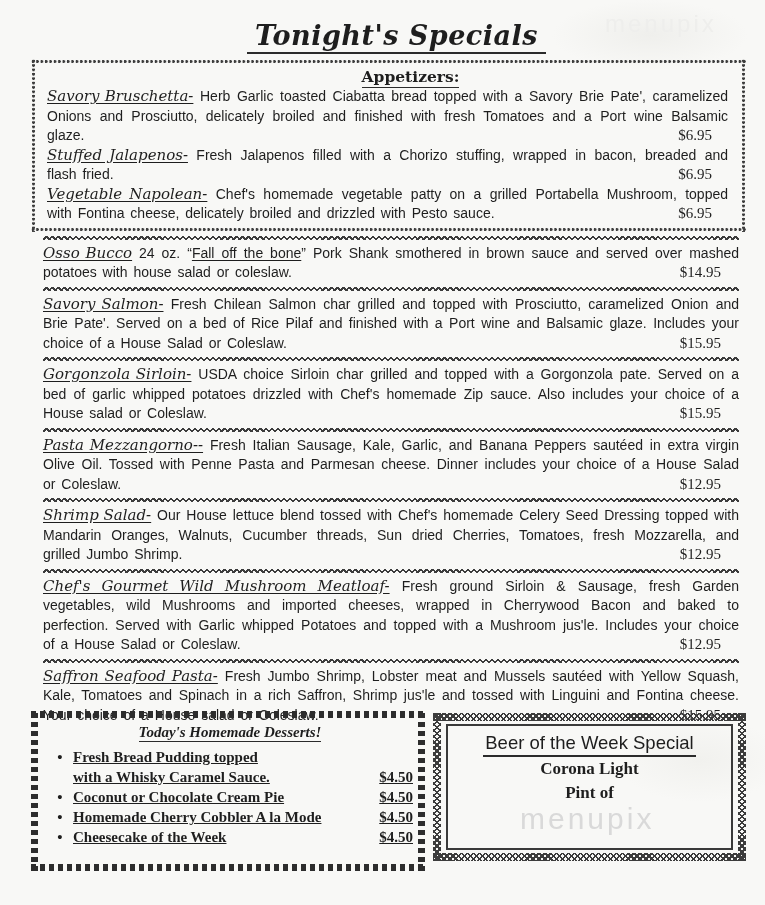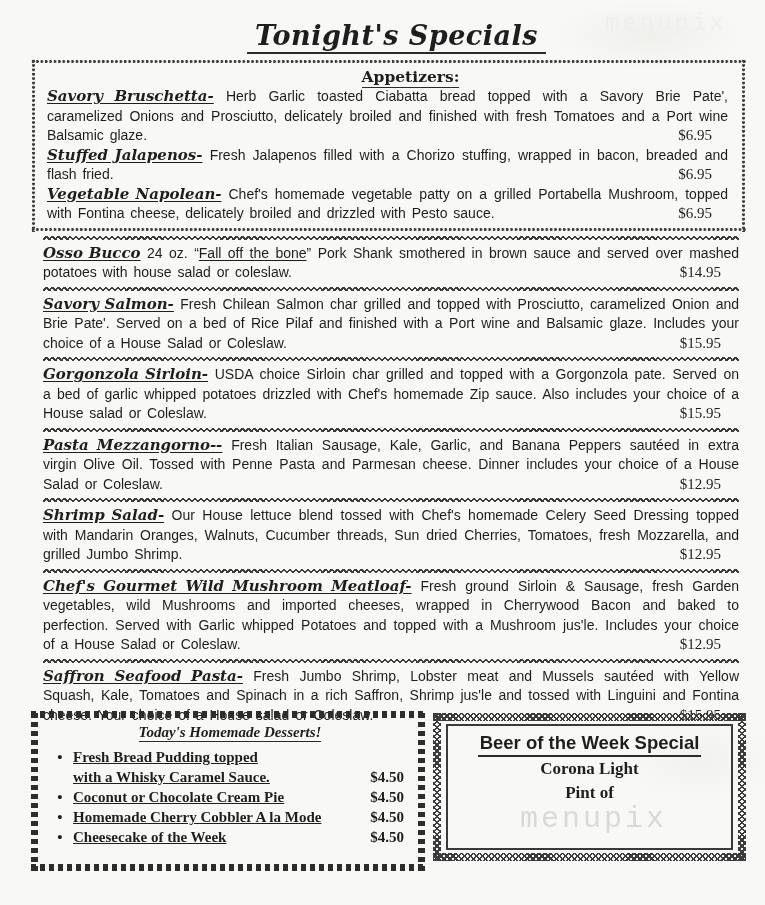--- a/index.html
+++ b/index.html
@@ -37,21 +37,21 @@
   .app-box { position:relative; margin:5px 19px 0 31px; padding:8px 16px 8px 16px; }
   .edge-t { position:absolute; top:0; left:0; right:0; height:5px; }
   .edge-b { position:absolute; bottom:0; left:0; right:0; height:5px; }
   .edge-l { position:absolute; top:0; bottom:0; left:0; width:5px; }
   .edge-r { position:absolute; top:0; bottom:0; right:0; width:5px; }
   .app-head { text-align:center; font-family:"DejaVu Serif", serif; font-weight:bold; font-size:15.5px; line-height:20px; }
   .app-head span { border-bottom:1.5px solid #2b2b2b; padding-bottom:1px;margin-left:44px; }
 
   .menu-item { position:relative; text-align:justify; font-size:14px; line-height:19.5px; word-spacing:2px; padding-right:2px; }
   .iname {
-    font-family:"DejaVu Serif", serif; font-style:italic; font-weight:bold;
+    font-family:"DejaVu Serif", serif; font-style:italic; font-weight:normal;
     font-size:15px; text-decoration:underline; text-underline-offset:2px;
     word-spacing:0;
   }
   .iprice { position:absolute; right:18px; bottom:0; font-size:15px; word-spacing:0;font-family:Liberation Serif, serif; }
   .uquote { text-decoration:underline; text-underline-offset:2px; }
 
   
   .divider { height:4px; margin:4px 26px 4px 43px; }
   .entry { position:relative; margin:1px 26px 1px 43px; text-align:justify; font-size:14px; line-height:19.5px; word-spacing:2px; }
 
@@ -60,32 +60,32 @@
 
   .desserts-box { position:absolute; left:0; top:0; width:394px; height:160px; padding:0; }
   .desserts-box .edge-t, .desserts-box .edge-b { height:7px; }
   .desserts-box .edge-l, .desserts-box .edge-r { width:7px; }
   .desserts-inner { position:absolute; inset:10px 12px 8px 16px; }
   .d-head { text-align:center; font-family:"Liberation Serif", serif; font-style:italic; font-weight:bold; font-size:15px; line-height:22px; margin-bottom:4px; }
   .d-head span { border-bottom:1.5px solid #2b2b2b; padding-bottom:1px; }
   .d-row { display:flex; font-family:"Liberation Serif", serif; font-weight:bold; font-size:15px; line-height:20px; }
   .d-bullet { width:26px; text-align:center; }
   .d-text { flex:1;text-decoration:underline; }
-  .d-price { width:52px; text-align:center; }
+  .d-price { width:52px; text-align:right;text-decoration:underline; }
 
   .beer-box { position:absolute; left:402px; top:2px; width:313px; height:148px; }
   .beer-box .edge-t, .beer-box .edge-b { height:8px; }
   .beer-box .edge-l, .beer-box .edge-r { width:8px; }
   .beer-inner { position:absolute; inset:11px 13px; border:2px solid #3a3a3a; text-align:center; padding-top:6px; }
-  .b-head { display:inline-block; font-weight:bold; font-size:18.5px; line-height:22px; border-bottom:2px solid #2b2b2b; padding:0 2px 1px 2px; }
+  .b-head { display:inline-block; font-weight:normal; font-size:18.5px; line-height:22px; border-bottom:2px solid #2b2b2b; padding:0 2px 1px 2px; }
   .b-line { font-family:"Liberation Serif", serif; font-weight:bold; font-size:17px; line-height:24px; }
   .b-price { font-family:"Liberation Serif", serif; font-weight:bold; font-size:21px; line-height:26px; }
 
   
-  .watermark { position:absolute; font-family:Liberation Mono, monospace; color:#d9d9d9; letter-spacing:3px; pointer-events:none; }
+  .watermark { position:absolute; font-family:Liberation Sans, sans-serif; color:#d9d9d9; letter-spacing:3px; pointer-events:none; }
   .wm-bottom { left:520px; top:802px; font-size:30px; }
   .wm-top { left:605px; top:10px; font-size:24px; color:#eeeeec; }
 </style>
 </head>
 <body>
 
 <div class="page">
 
   <div class="watermark wm-top">menupix</div>
 

